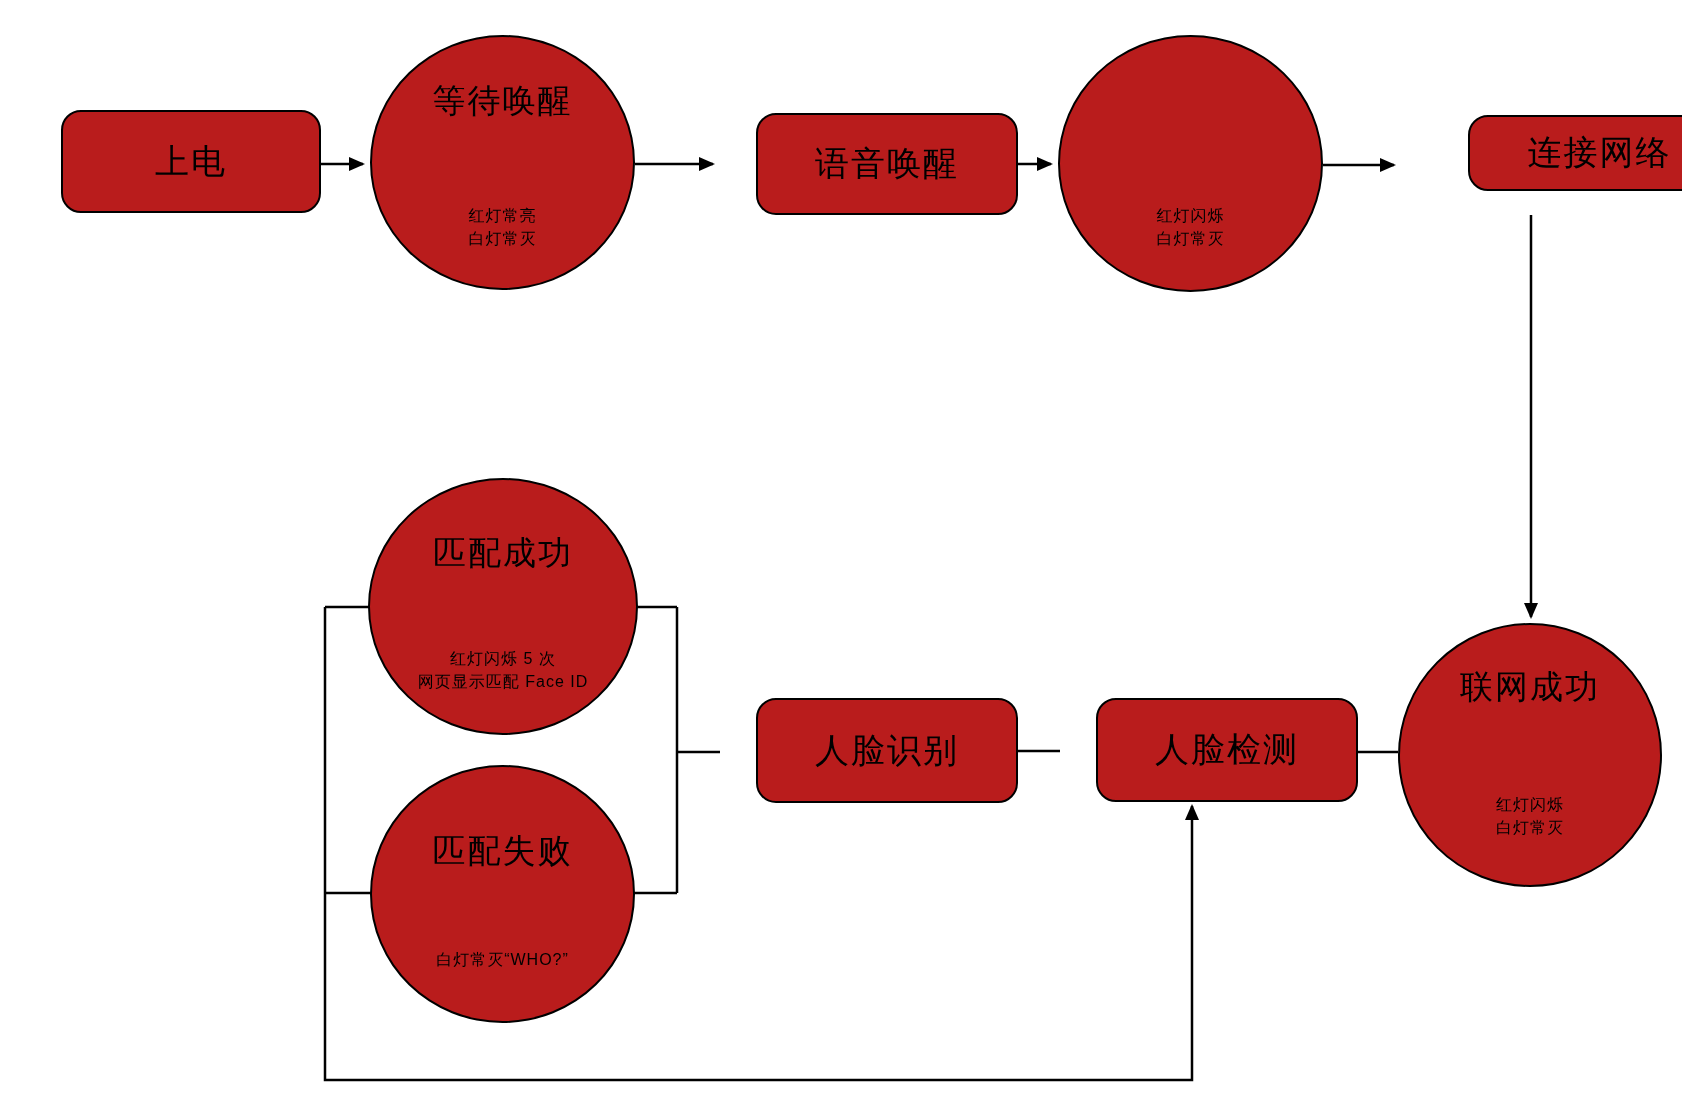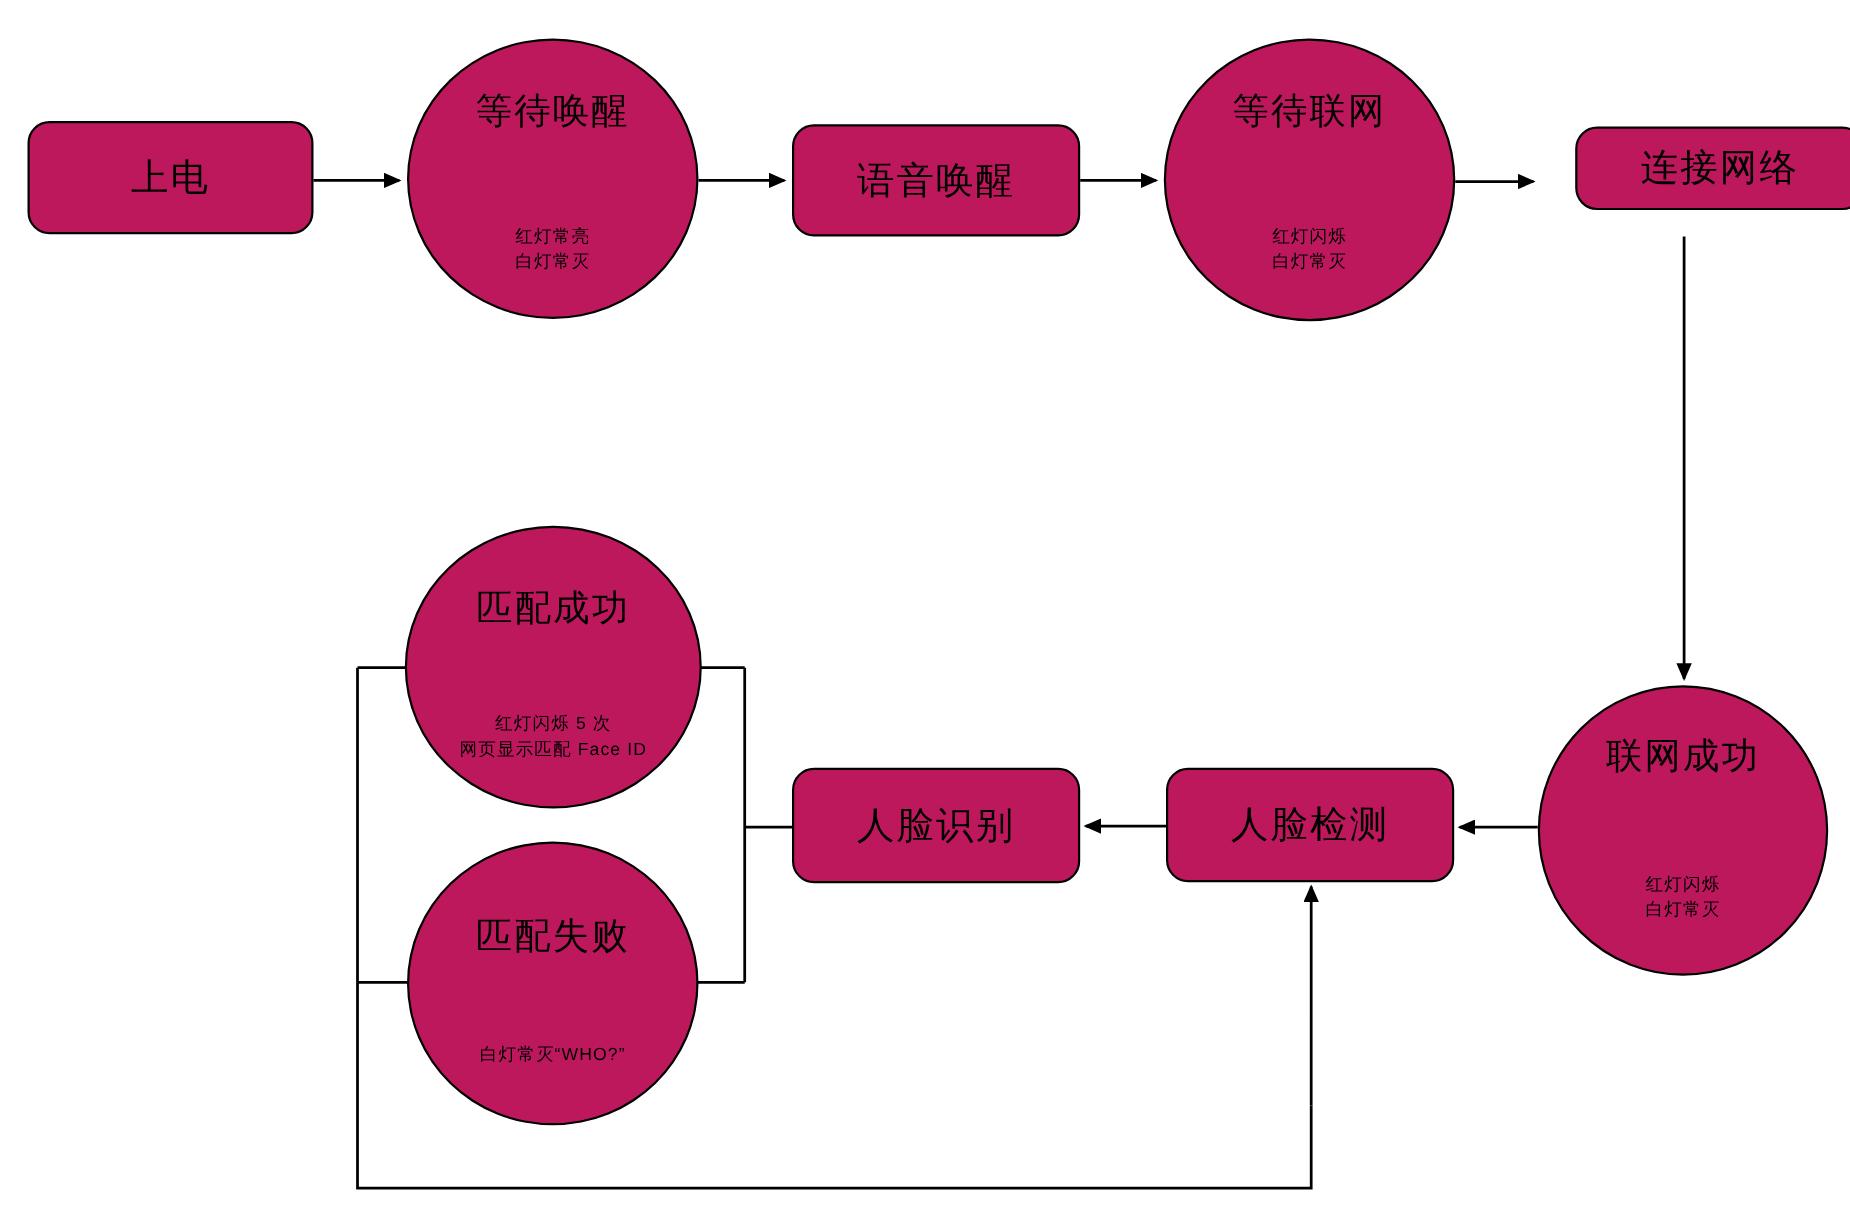--- a/index.html
+++ b/index.html
@@ -4,26 +4,26 @@
 <style>
   html,body { margin:0; padding:0; background:#ffffff; }
   .canvas {
     position:relative; width:1682px; height:1108px; background:#ffffff;
     font-family:"Liberation Sans","DejaVu Sans",sans-serif; color:#000;
     overflow:hidden;
   }
   svg.edges { position:absolute; left:0; top:0; width:1682px; height:1108px; }
   svg.edges line, svg.edges polyline { stroke:#000; stroke-width:2.5; fill:none; }
   .node {
-    position:absolute; background:#be185d; border:2.5px solid #000;
+    position:absolute; background:#b91c1c; border:2.5px solid #000;
     box-sizing:border-box;
   }
   .rect {
     border-radius:20px; display:flex; align-items:center; justify-content:center;
-    font-size:34px; letter-spacing:2px;
+    font-size:34px; letter-spacing:2px;margin-left:36px;
   }
   .ellipse { border-radius:50%; text-align:center; }
   .ellipse .title {
     position:absolute; left:0; width:100%; top:42px;
     font-size:33px; letter-spacing:2px;
   }
   .ellipse .notes {
     position:absolute; left:0; width:100%; top:167px;
     font-size:16px; line-height:23px; letter-spacing:1px;
   }
@@ -72,21 +72,20 @@
       <div>红灯常亮</div>
       <div>白灯常灭</div>
     </div>
   </div>
 
   <div class="node rect" style="left:720px; top:113px; width:262px; height:102px;">
     <span>语音唤醒</span>
   </div>
 
   <div class="node ellipse" style="left:1058px; top:35px; width:265px; height:257px;">
-    <div class="title">等待联网</div>
     <div class="notes">
       <div>红灯闪烁</div>
       <div>白灯常灭</div>
     </div>
   </div>
 
   <div class="node rect" style="left:1432px; top:115px; width:263px; height:76px;">
     <span>连接网络</span>
   </div>
 

